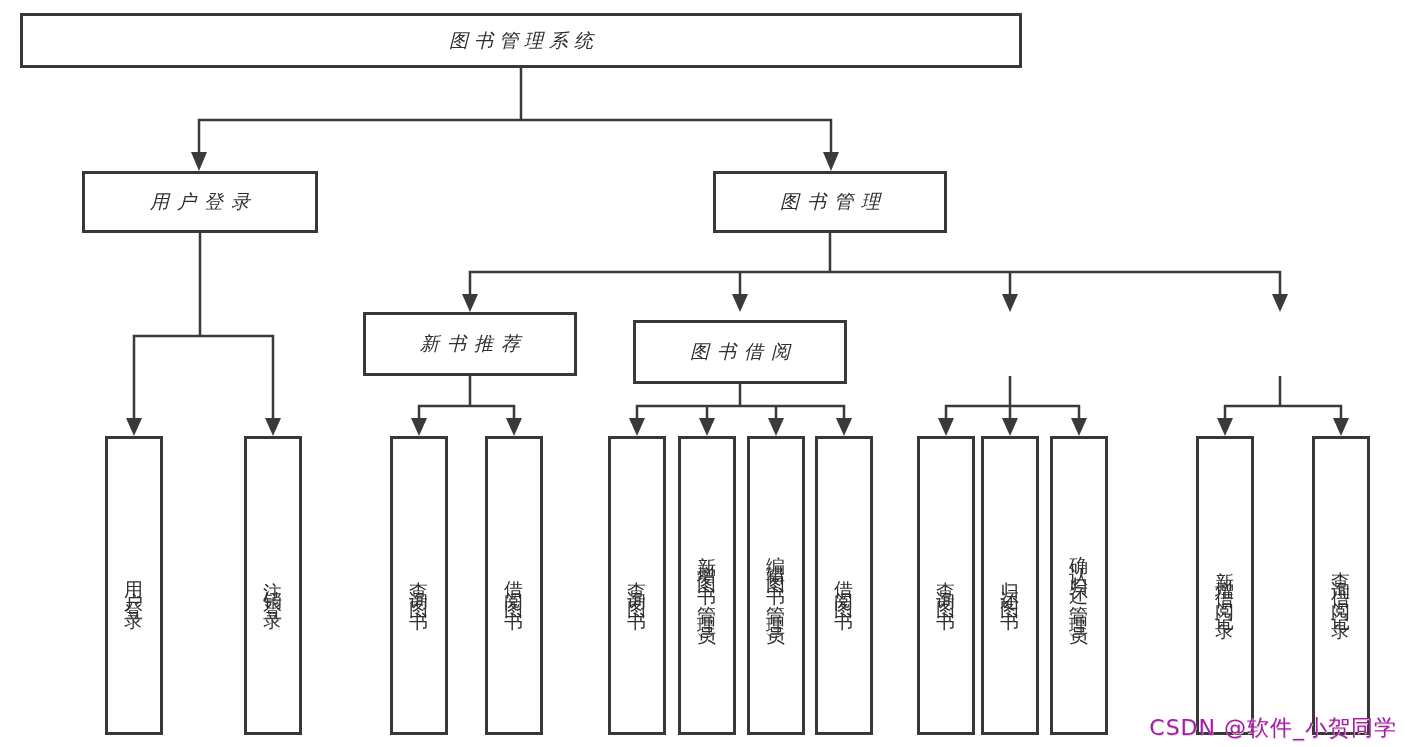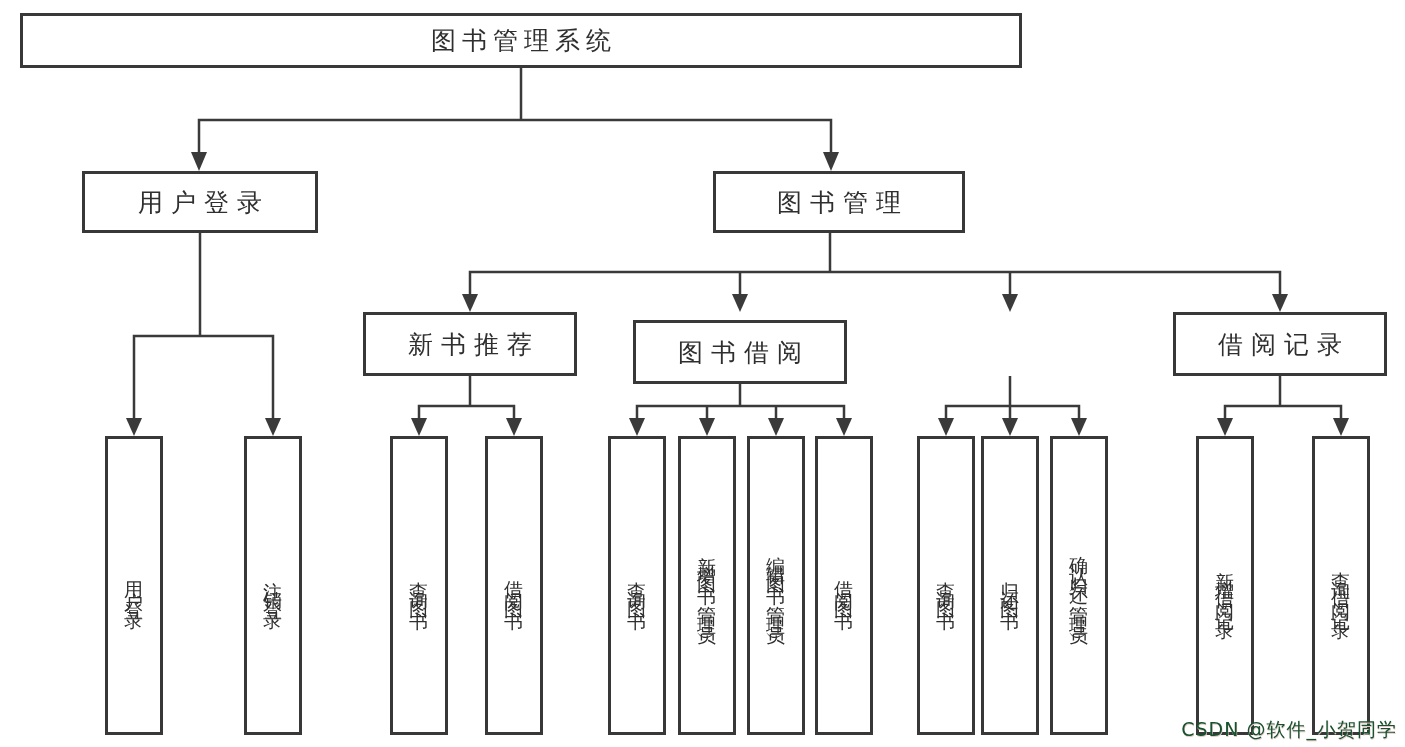--- a/index.html
+++ b/index.html
@@ -20,41 +20,42 @@
     position: absolute;
     box-sizing: border-box;
     border: 3px solid #383838;
     background: #ffffff;
     display: flex;
     align-items: center;
     justify-content: center;
     color: #2f2f2f;
   }
   .h-label {
-    font-size: 25px;
+    font-size: 19px;
     letter-spacing: 8px;
     padding-left: 8px; 
     white-space: nowrap;
+    font-style: italic;
   }
   .root .h-label { letter-spacing: 6px; padding-left: 6px; }
   .leaf .v-label {
     writing-mode: vertical-rl;
     text-orientation: mixed;
     font-size: 19px;
     letter-spacing: 10px;
     line-height: 1;
     white-space: nowrap;
   }
   .watermark {
     position: absolute;
     right: 8px;
     bottom: 4px;
-    font-size: 19px;
+    font-size: 22px;
     letter-spacing: 1px;
-    color: #14532d;
+    color: #a21caf;
     text-shadow: 0.5px 0.5px 0 #e8c8c8;
     z-index: 5;
     white-space: nowrap;
   }
 </style>
 </head>
 <body>
 
 <div class="canvas">
 
@@ -98,32 +99,29 @@
     </g>
   </svg>
 
   <div class="node root" style="left:20px; top:13px; width:1002px; height:55px;">
     <span class="h-label">图书管理系统</span>
   </div>
 
   <div class="node" style="left:82px; top:171px; width:236px; height:62px;">
     <span class="h-label">用户登录</span>
   </div>
-  <div class="node" style="left:713px; top:171px; width:252px; height:62px;">
+  <div class="node" style="left:713px; top:171px; width:234px; height:62px;">
     <span class="h-label">图书管理</span>
   </div>
 
   <div class="node" style="left:363px; top:312px; width:214px; height:64px;">
     <span class="h-label">新书推荐</span>
   </div>
   <div class="node" style="left:633px; top:312px; width:214px; height:64px;margin-top:8px;">
     <span class="h-label">图书借阅</span>
-  </div>
-  <div class="node" style="left:1173px; top:312px; width:214px; height:64px;">
-    <span class="h-label">借阅记录</span>
   </div>
 
   <div class="node leaf" style="left:105px; top:436px; width:58px; height:299px;">
     <span class="v-label">用户登录</span>
   </div>
   <div class="node leaf" style="left:244px; top:436px; width:58px; height:299px;">
     <span class="v-label">注销登录</span>
   </div>
 
   <div class="node leaf" style="left:390px; top:436px; width:58px; height:299px;">

